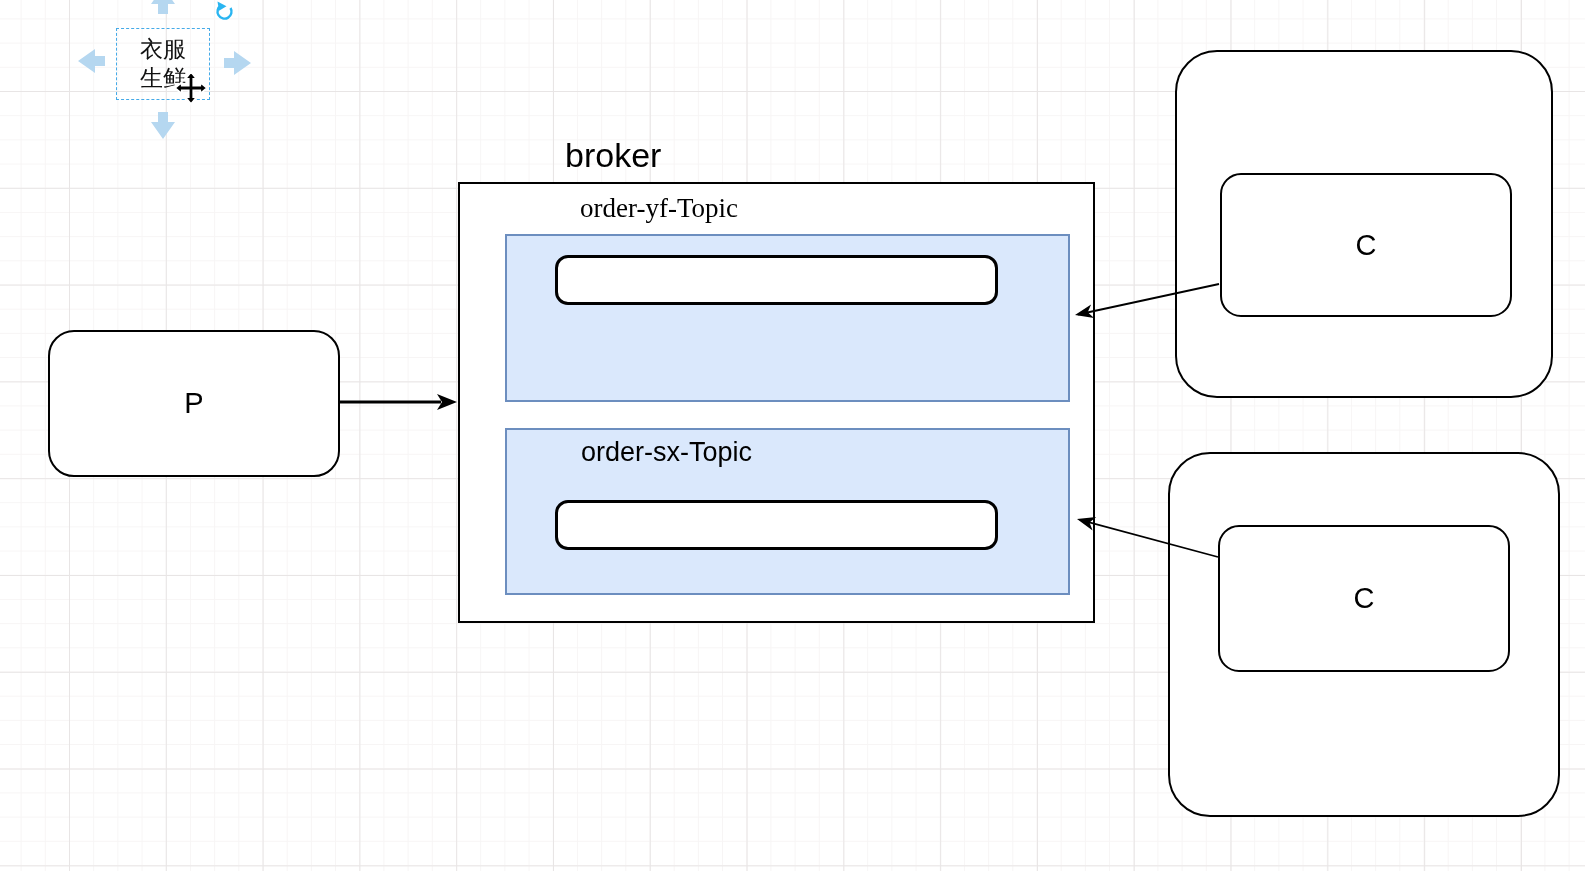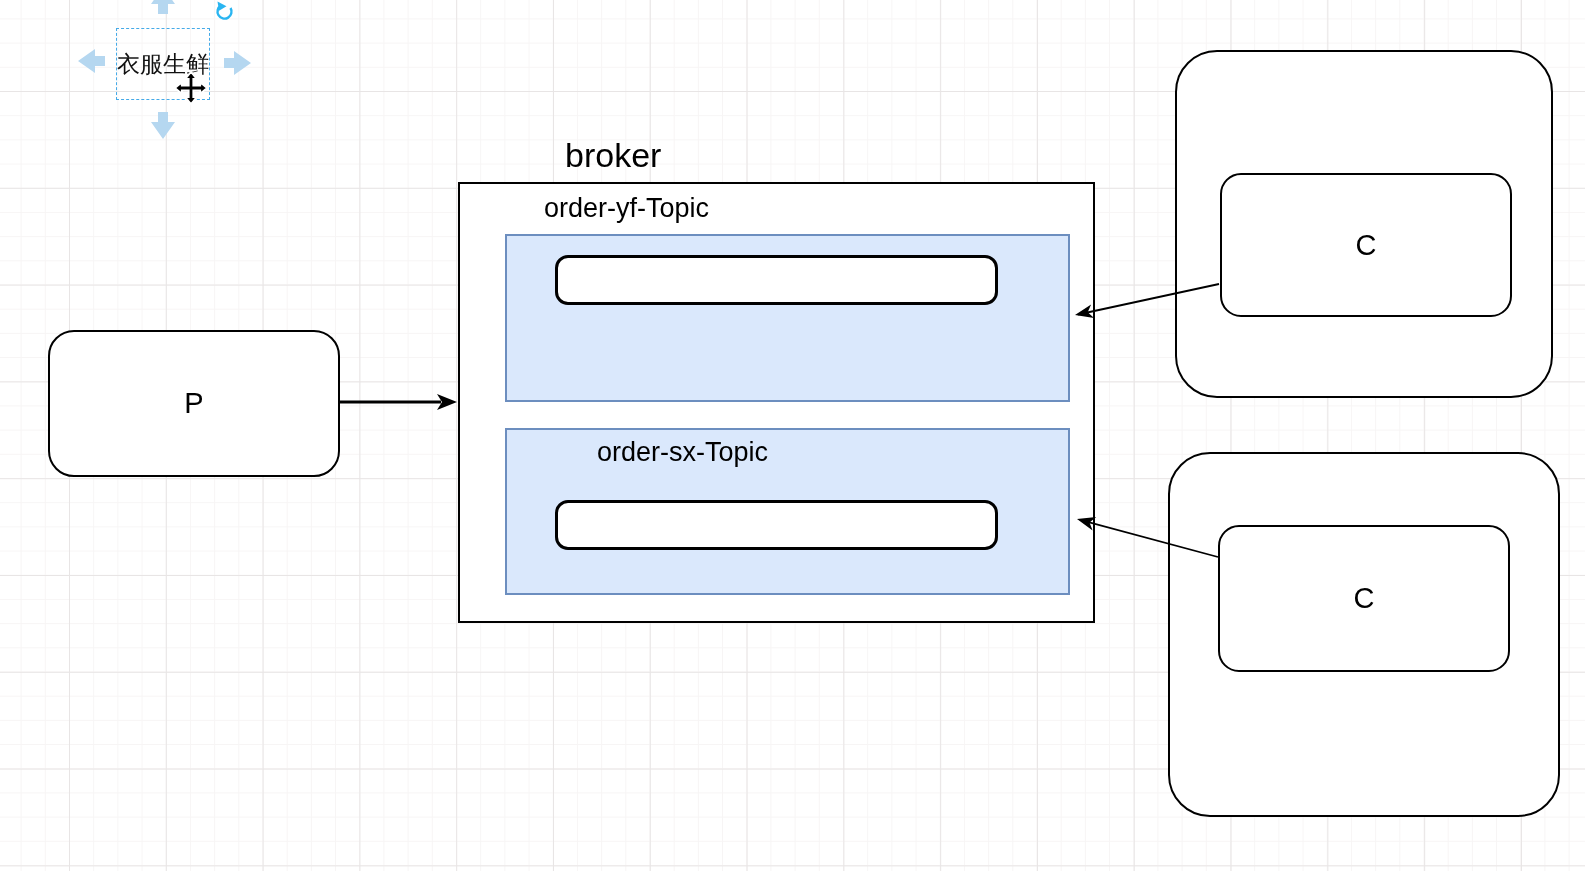--- a/index.html
+++ b/index.html
@@ -27,40 +27,40 @@
             display:flex;align-items:center;justify-content:center;font-size:29px;}
 
   
   #broker{left:458px;top:182px;width:637px;height:441px;border:2.5px solid #000;}
   #broker-label{left:565px;top:136px;font-size:34px;}
 
   
   .topic{left:505px;width:565px;background:#dae8fc;border:2px solid #6c8ebf;position:absolute;box-sizing:border-box;}
   #topic-yf{top:234px;height:168px;}
   #topic-sx{top:428px;height:167px;}
-  #topic-yf-label{left:544px;top:193px;font-size:27px;}
-  #topic-sx-label{left:581px;top:437px;font-size:27px;margin-left:16px;}
+  #topic-yf-label{left:580px;top:193px;font-size:27px;font-family:Liberation Serif, serif;}
+  #topic-sx-label{left:581px;top:437px;font-size:27px;}
   .partition{position:absolute;left:555px;width:443px;height:50px;background:#fff;border:3px solid #000;border-radius:13px;box-sizing:border-box;}
   #partition-yf{top:255px;}
   #partition-sx{top:500px;}
 
   
   .cgroup{border:2.5px solid #000;border-radius:42px;}
   #cgroup-1{left:1175px;top:50px;width:378px;height:348px;}
   #cgroup-2{left:1168px;top:452px;width:392px;height:365px;}
   .cbox{border:2px solid #000;border-radius:21px;display:flex;align-items:center;justify-content:center;font-size:29px;}
   #consumer-1{left:1220px;top:173px;width:292px;height:144px;}
   #consumer-2{left:1218px;top:525px;width:292px;height:147px;}
 
   
   svg.overlay{position:absolute;left:0;top:0;pointer-events:none;}
 
   
   #note-selection{left:116px;top:28px;width:94px;height:72px;background:transparent;
-      border:1.6px dashed #45aae8;display:flex;flex-direction:row;align-items:center;justify-content:center;}
+      border:1.6px dashed #45aae8;display:flex;flex-direction:column;align-items:center;justify-content:center;}
   #note-selection .line{font-size:23px;line-height:29px;color:#111;}
 </style>
 </head>
 <body>
 
 <div id="canvas">
 
   <div class="shape" id="broker"></div>
   <div class="lbl" id="broker-label">broker</div>
 

